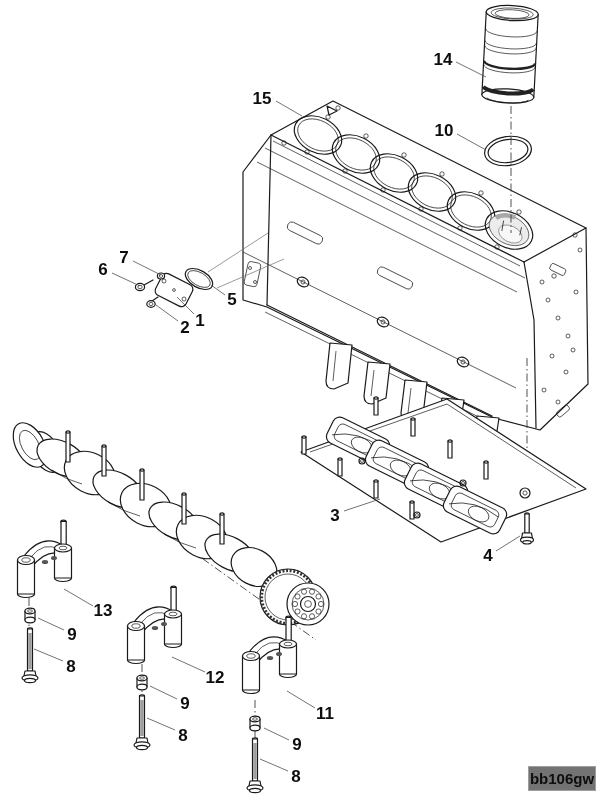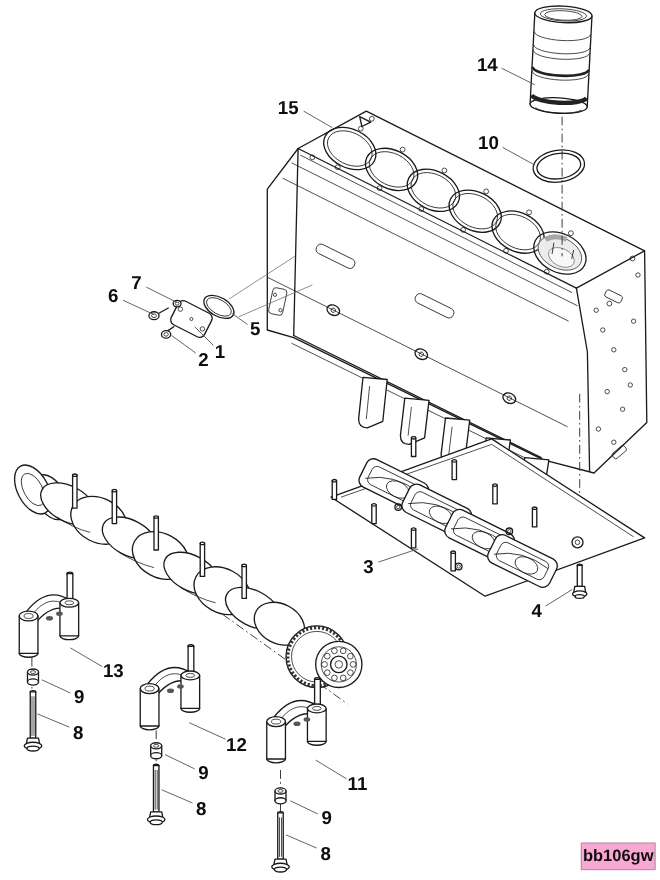--- a/index.html
+++ b/index.html
@@ -14,21 +14,21 @@
   .ln{stroke:var(--line);stroke-width:1.2;fill:none;stroke-linejoin:round;stroke-linecap:round;}
   .lnf{stroke:var(--line);stroke-width:1.2;fill:#ffffff;stroke-linejoin:round;}
   .th{stroke:var(--line);stroke-width:0.7;fill:none;}
   .dk{stroke:#222;fill:none;}
   .cl{stroke:var(--centerline);stroke-width:0.9;fill:none;stroke-dasharray:8 3 1.5 3;}
   .proj{stroke:#6e6e6e;stroke-width:0.7;fill:none;}
   .leader{stroke:var(--leader);stroke-width:0.8;}
   .callout-text{font:bold 17px "Liberation Sans",sans-serif;fill:var(--text);
                 text-anchor:middle;dominant-baseline:central;}
   .figure-code{position:absolute;left:528px;top:766px;width:66px;height:23px;
-               border:1px solid var(--box-border);background:#f9a8d4;color:var(--text);
+               border:1px solid var(--box-border);background:#737373;color:var(--text);
                font:bold 15px/23px "Liberation Sans",sans-serif;text-align:center;}
 </style>
 </head>
 <body>
 
 <div id="canvas">
 <svg viewBox="0 0 600 800" width="600" height="800">
 
   <defs>
 

